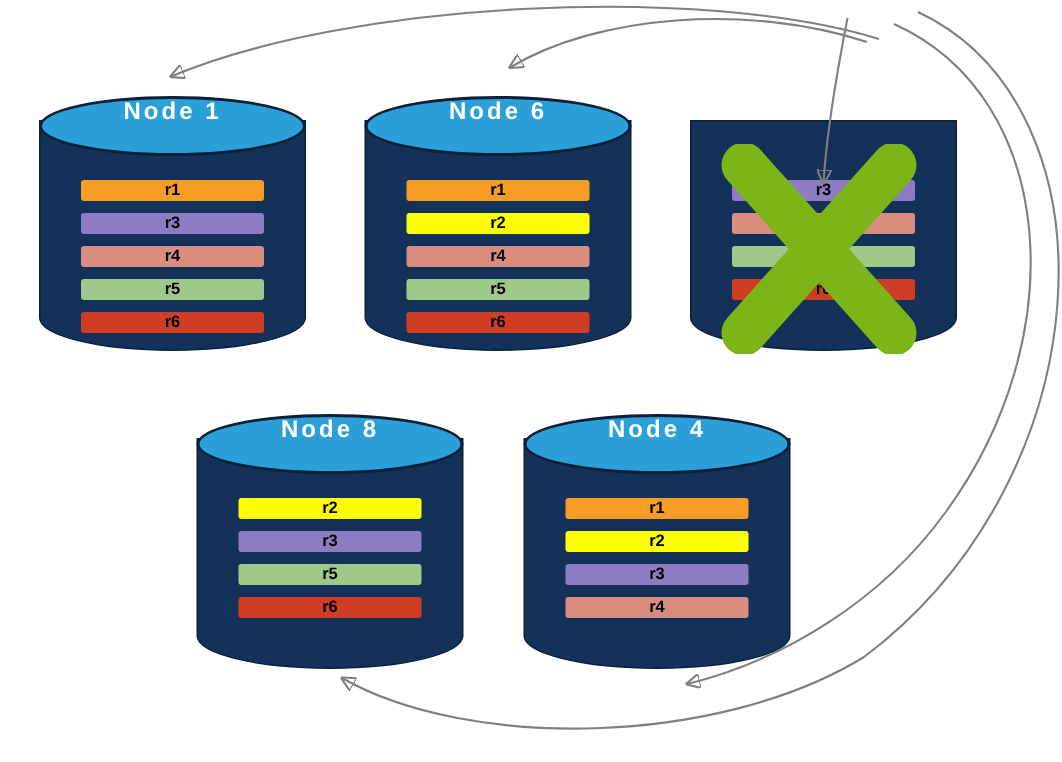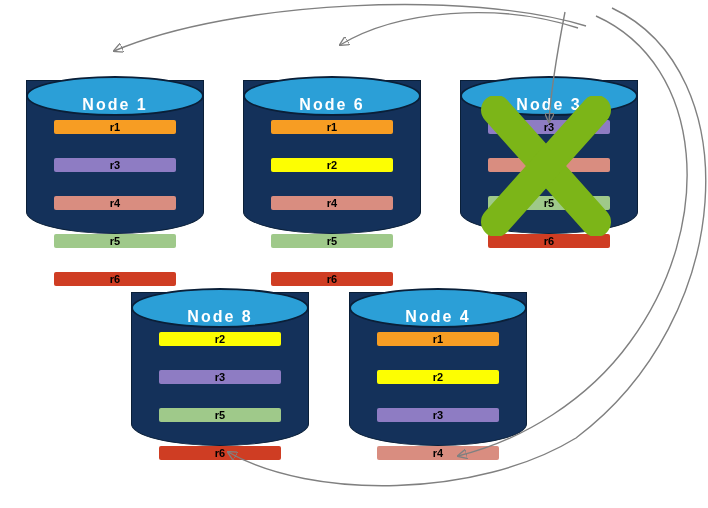--- a/index.html
+++ b/index.html
@@ -32,44 +32,44 @@
     width: 178px;
     height: 154px;
     background: var(--cyl-body, #14315a);
     border: 1px solid var(--cyl-outline, #0a1f38);
     box-sizing: border-box;
     border-radius: 0 0 89px 89px / 0 0 22px 22px;
   }
   .cyl-top {
     position: absolute;
     left: 0;
-    top: 16px;
+    top: 4px;
     width: 178px;
     height: 40px;
     box-sizing: border-box;
     background: var(--cyl-top, #2b9fd7);
     border: 2px solid var(--cyl-outline, #0a1f38);
     border-radius: 50%;
     display: flex;
-    align-items: flex-end;
+    align-items: flex-start;
     justify-content: center;
     color: var(--title-text, #ffffff);
     font-size: 16px;
     font-weight: bold;
     letter-spacing: 2px;
   }
   .bars {
     position: absolute;
     left: 50%;
     transform: translateX(-50%);
     top: 60px;
     width: 122px;
     display: flex;
     flex-direction: column;
-    gap: 24px;
+    gap: 8px;
   }
   .bar {
     height: 14px;
     line-height: 14px;
     text-align: center;
     font-size: 11px;
     font-weight: bold;
     color: var(--bar-text, #000000);
     border-radius: 2px;
   }
@@ -132,23 +132,20 @@
 
     </div>
     <div class="cylinder" style="left: 460px; top: 60px;">
       <div class="cyl-body"></div>
       <div class="bars">
         <div class="bar" style="background: rgb(142, 124, 195);">r3</div>
         <div class="bar" style="background: rgb(217, 141, 128);">r4</div>
         <div class="bar" style="background: rgb(159, 201, 138);">r5</div>
         <div class="bar" style="background: rgb(207, 61, 35);">r6</div>
       </div>
-      <div class="cyl-top">
-        <span>Node 3</span>
-      </div>
       <svg class="fail-x" viewBox="0 0 140 140" width="140" height="140" xmlns="http://www.w3.org/2000/svg">
         <line x1="20" y1="14" x2="120" y2="126"></line>
         <line x1="120" y1="14" x2="20" y2="126"></line>
       </svg>
     </div>
     <div class="cylinder" style="left: 131px; top: 272px;">
       <div class="cyl-body"></div>
       <div class="bars">
         <div class="bar" style="background: rgb(253, 254, 2);">r2</div>
         <div class="bar" style="background: rgb(142, 124, 195);">r3</div>

